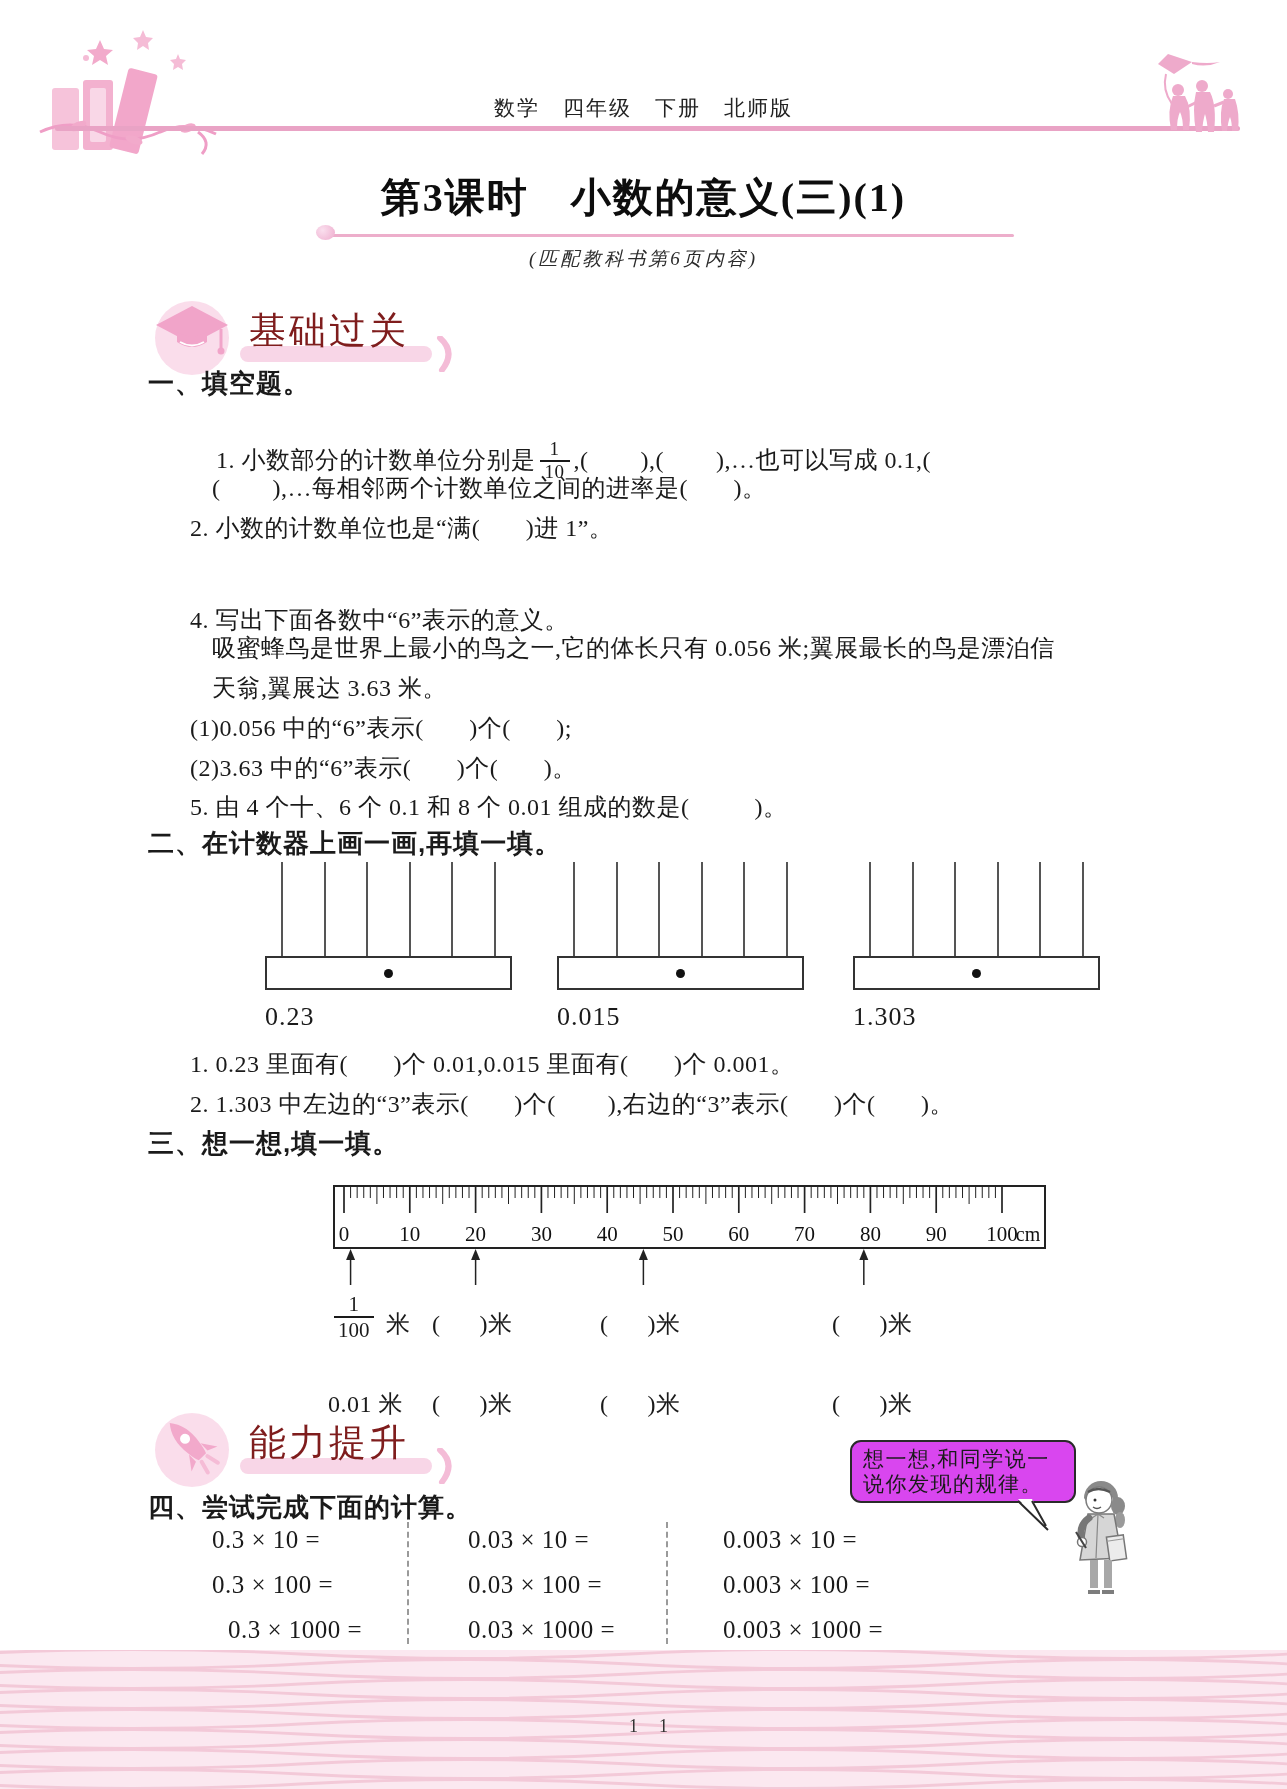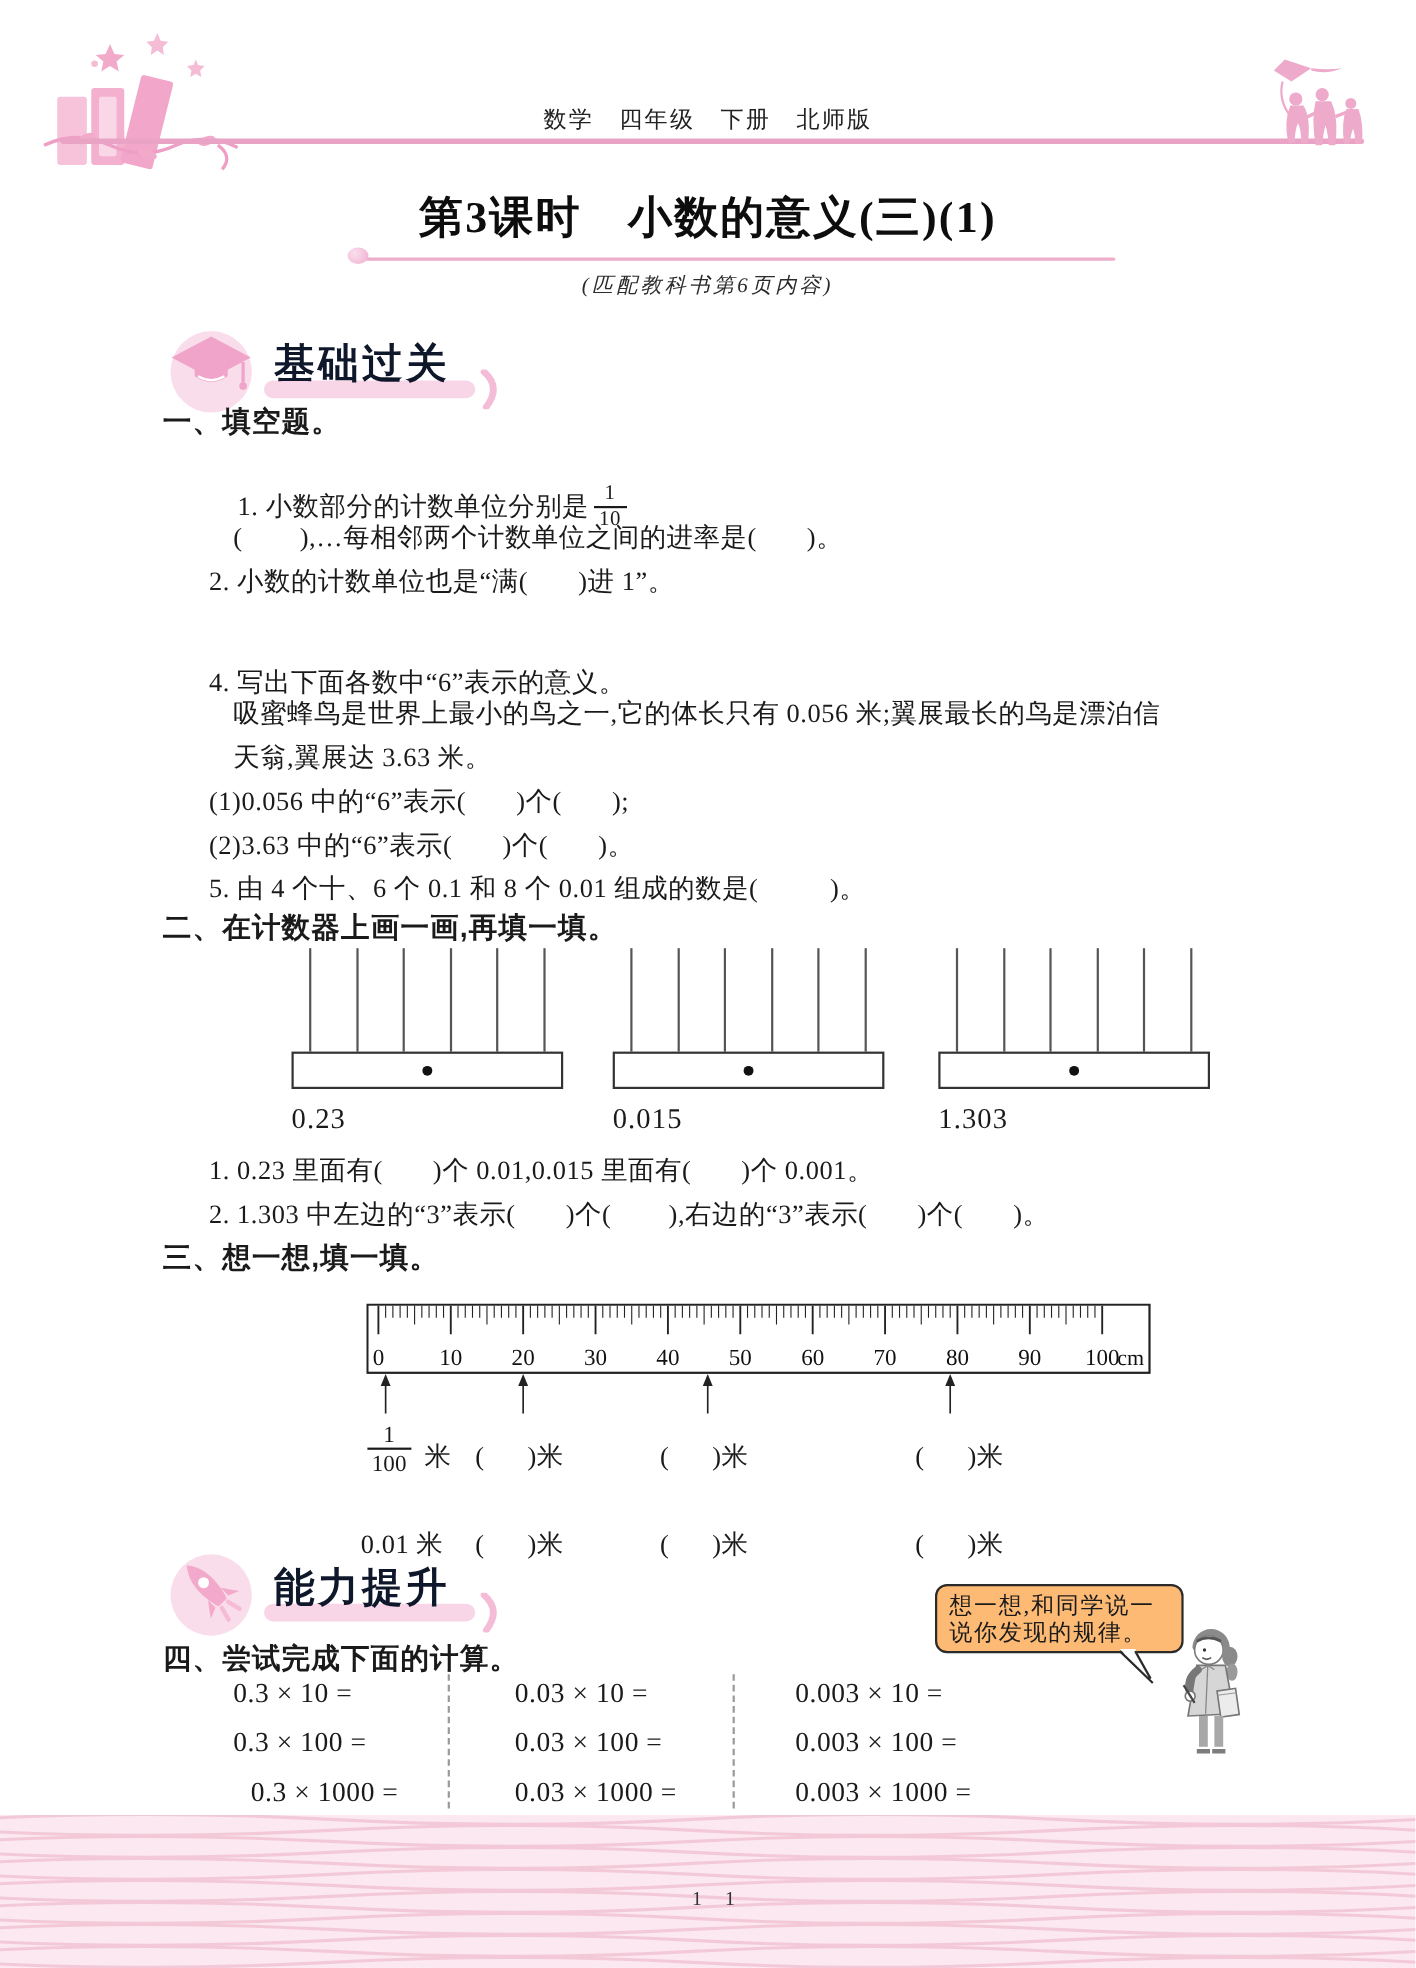--- a/index.html
+++ b/index.html
@@ -10,38 +10,38 @@
 .hei{font-family:"Liberation Sans","DejaVu Sans",sans-serif;font-weight:bold}
 .qtext{font-size:24px;white-space:pre;letter-spacing:.5px}
 .heading{font-size:26px;white-space:pre;letter-spacing:1px}
 .headerline{position:absolute;left:55px;top:126px;width:1185px;height:5px;background:#e9a3c5;border-radius:3px}
 .booktitle{position:absolute;left:0;top:94px;width:100%;text-align:center;font-size:21px;letter-spacing:2px;color:#222}
 .lessontitle{position:absolute;left:0;top:170px;width:100%;text-align:center;font-size:40px;font-weight:bold;letter-spacing:2px;color:#0d0d0d;white-space:pre}
 .titleline{position:absolute;left:322px;top:234px;width:692px;height:3px;background:#edaecb;border-radius:2px}
 .titledot{position:absolute;left:316px;top:225px;width:19px;height:15px;border-radius:50%;
   background:radial-gradient(circle at 35% 35%,#fadfee,#eeaccd)}
 .subtitle{position:absolute;left:0;top:246px;width:100%;text-align:center;font-size:19px;letter-spacing:3px;font-style:italic;color:#2b2b2b}
-.badgetext{position:absolute;font-family:"Liberation Sans","DejaVu Sans",sans-serif;font-weight:bold;
-  font-size:37px;letter-spacing:3px;color:#0f172a;white-space:pre}
+.badgetext{position:absolute;font-family:"Liberation Sans","DejaVu Sans",sans-serif;font-weight:normal;
+  font-size:37px;letter-spacing:3px;color:#7f1d1d;white-space:pre}
 .swoosh{position:absolute;height:16px;background:#f8d6e7;border-radius:8px}
 .frac{display:inline-block;vertical-align:middle;text-align:center;font-size:19px;line-height:1.1;margin:0 4px;position:relative;top:-2px}
 .frac span{display:block;padding:0 5px}
 .frac .den{border-top:2px solid #1a1a1a}
 .fracbig{position:absolute;text-align:center;font-size:21px;line-height:1.15}
 .fracbig span{display:block;padding:0 4px}
 .fracbig .den{border-top:2px solid #1a1a1a}
 .counter{position:absolute;width:247px;height:180px}
 .counter .rods{position:absolute;left:0;top:0;width:247px;height:95px}
 .counter .rod{position:absolute;top:0;width:2px;height:95px;background:#555}
 .counter .box{position:absolute;left:0;top:94px;width:247px;height:34px;border:2px solid #333;background:#fff}
 .counter .dot{position:absolute;left:119px;top:107px;width:9px;height:9px;border-radius:50%;background:#111}
 .counter .clabel{position:absolute;left:0;top:140px;width:247px;text-align:left;font-size:26px;letter-spacing:1px}
 .calc{position:absolute;font-size:25px;white-space:pre;letter-spacing:.5px}
 .divider{position:absolute;width:0;border-left:2px dashed #9a9a9a}
-.bubble{position:absolute;left:850px;top:1440px;width:226px;height:63px;border:2px solid #2a2a2a;border-radius:11px;background:#fdba74;
+.bubble{position:absolute;left:850px;top:1440px;width:226px;height:63px;border:2px solid #2a2a2a;border-radius:11px;background:#d946ef;
   padding:5px 11px;font-size:21px;line-height:25px;letter-spacing:1.5px;white-space:pre}
 .pagenum{position:absolute;top:1716px;font-size:18px;color:#333}
 </style>
 </head>
 <body>
 
 <div class="page">
 
   <svg class="abs" style="left:38px;top:28px" width="220" height="130" viewBox="0 0 220 130">
     <g fill="#f2aacb" stroke="none">
@@ -97,21 +97,21 @@
   </svg>
   <div class="swoosh" style="left:240px;top:346px;width:192px"></div>
   <svg class="abs" style="left:436px;top:336px" width="24" height="36" viewBox="0 0 24 36">
     <path d="M4 2 q16 14 2 32" fill="none" stroke="#f4bcd7" stroke-width="6" stroke-linecap="round"></path>
   </svg>
   <div class="badgetext" style="left:249px;top:306px">基础过关</div>
 
   <div class="abs hei heading" style="left:148px;top:366px">一、填空题。</div>
 
   <div class="abs qtext" style="left:190px;top:414px">
-    <span>1. 小数部分的计数单位分别是</span><span class="frac"><span>1</span><span class="den">10</span></span>
+    <span>1. 小数部分的计数单位分别是</span><span class="frac"><span>1</span><span class="den">10</span></span><span>,(        ),(        ),…也可以写成 0.1,(</span>
   </div>
   <div class="abs qtext" style="left:212px;top:472px">(        ),…每相邻两个计数单位之间的进率是(       )。</div>
   <div class="abs qtext" style="left:190px;top:512px">2. 小数的计数单位也是“满(       )进 1”。</div>
   <div class="abs qtext" style="left:190px;top:604px">4. 写出下面各数中“6”表示的意义。</div>
   <div class="abs qtext" style="left:212px;top:632px">吸蜜蜂鸟是世界上最小的鸟之一,它的体长只有 0.056 米;翼展最长的鸟是漂泊信</div>
   <div class="abs qtext" style="left:212px;top:672px">天翁,翼展达 3.63 米。</div>
   <div class="abs qtext" style="left:190px;top:712px">(1)0.056 中的“6”表示(       )个(       );</div>
   <div class="abs qtext" style="left:190px;top:752px">(2)3.63 中的“6”表示(       )个(       )。</div>
   <div class="abs qtext" style="left:190px;top:791px">5. 由 4 个十、6 个 0.1 和 8 个 0.01 组成的数是(          )。</div>
 

